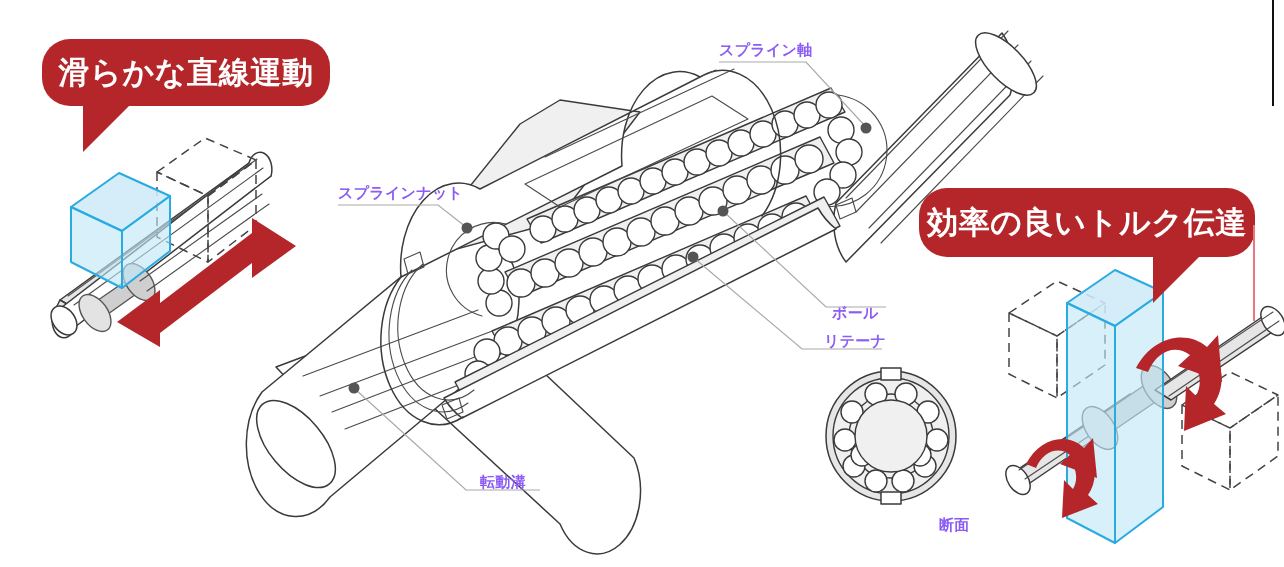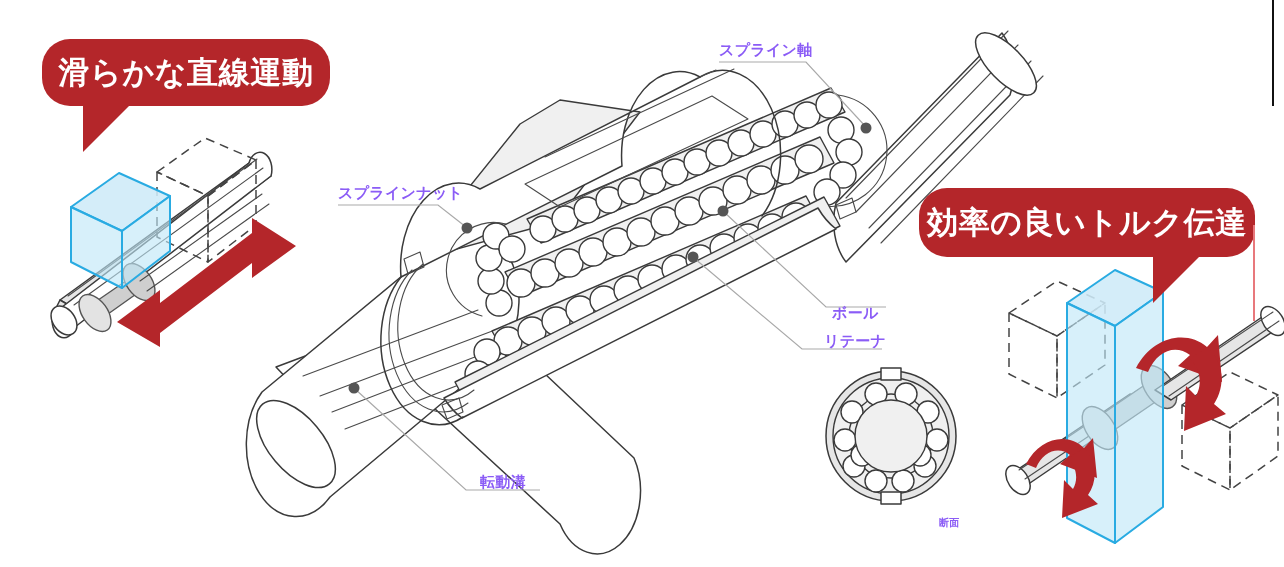--- a/index.html
+++ b/index.html
@@ -64,21 +64,21 @@
     font-size:15px;
     font-weight:bold;
     white-space:nowrap;
     letter-spacing:.02em;
   }
   #lbl-shaft   {left:719px; top:41px;}
   #lbl-nut     {left:338px; top:184px;text-align:right;}
   #lbl-ball    {left:832px; top:304px;}
   #lbl-retainer{left:808px; top:332px;margin-left:16px;}
   #lbl-groove  {left:480px; top:473px;}
-  #lbl-section {left:894px; top:516px; font-size:10px;padding-left:45px;}
+  #lbl-section {left:894px; top:516px; font-size:15px;padding-left:45px;}
 
   
   #page-rule{
     position:absolute;left:1272px;top:0;width:2px;height:106px;background:#111111;
   }
   #page-rule-red{
     position:absolute;left:1253px;top:225px;width:2px;height:96px;background:#E8787C;
   }
 </style>
 </head>

